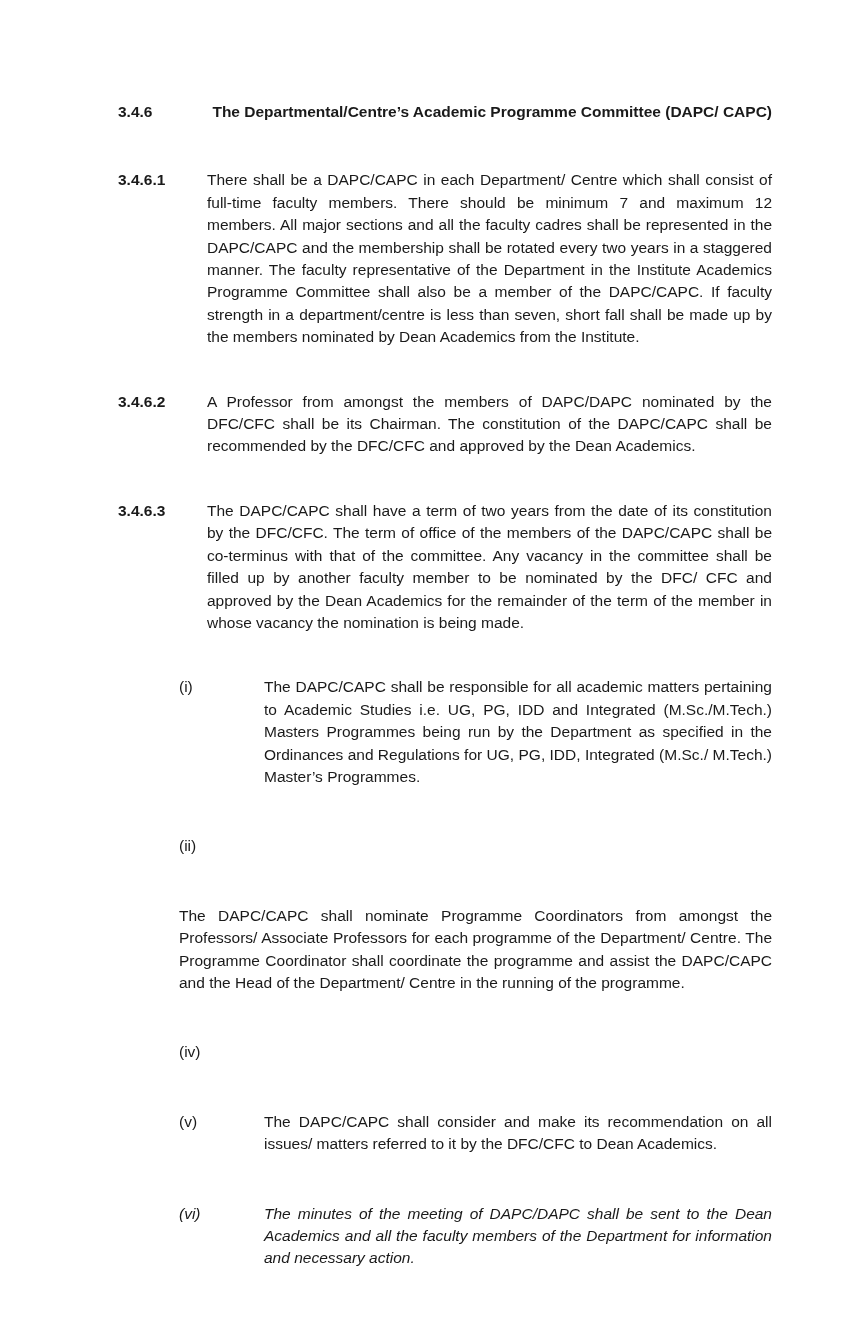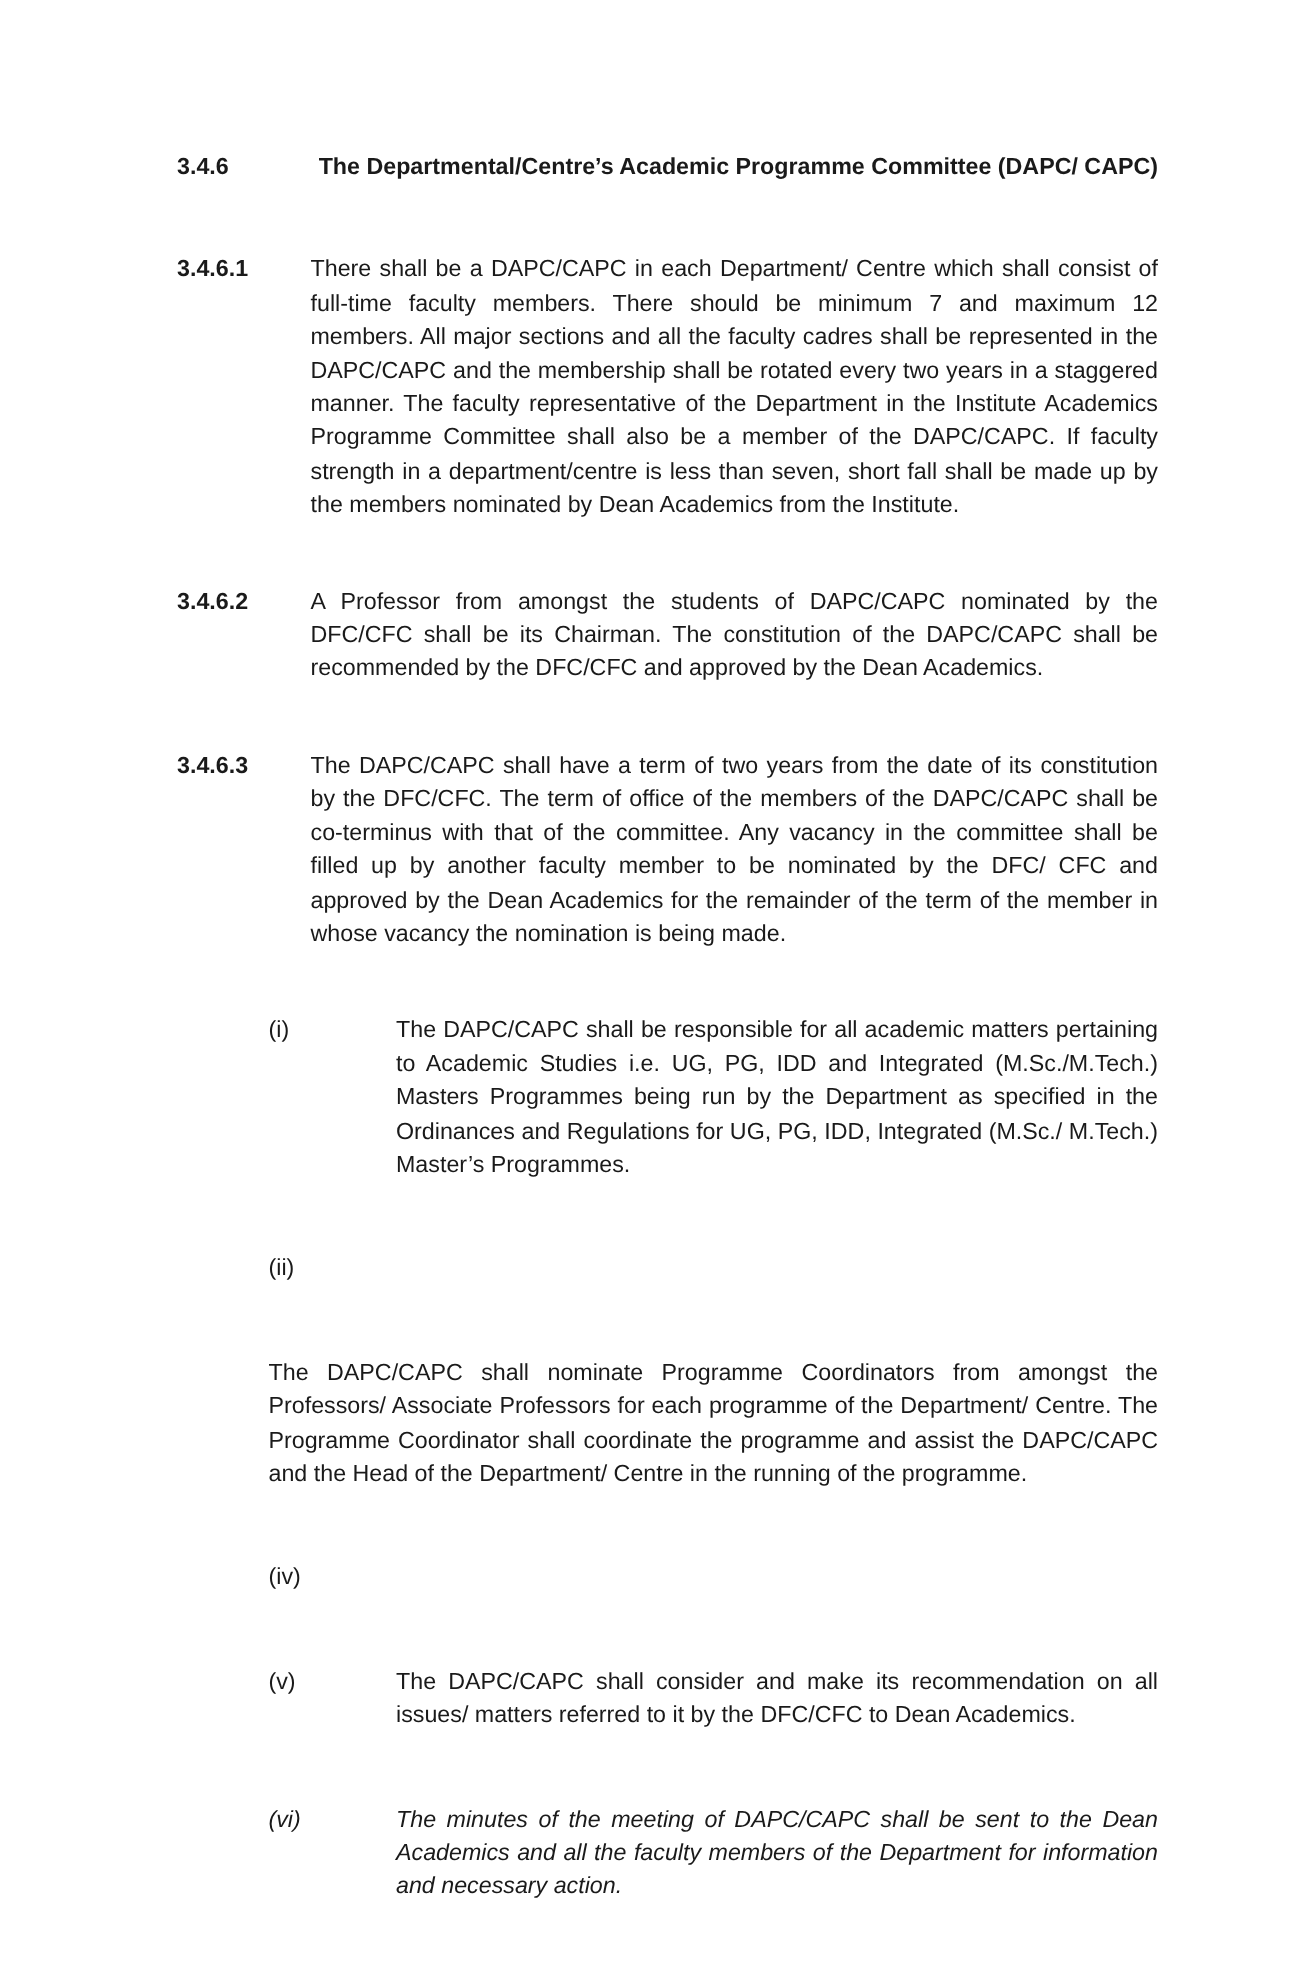--- a/index.html
+++ b/index.html
@@ -63,21 +63,21 @@
     <div class="txt bold">The Departmental/Centre’s Academic Programme Committee (DAPC/ CAPC)</div>
   </div>
 
   <div class="row para">
     <div class="num">3.4.6.1</div>
     <div class="txt">There shall be a DAPC/CAPC in each Department/ Centre which shall consist of full-time faculty members. There should be minimum 7 and maximum 12 members. All major sections and all the faculty cadres shall be represented in the DAPC/CAPC and the membership shall be rotated every two years in a staggered manner.  The faculty representative of the Department in the Institute Academics Programme Committee shall also be a member of the DAPC/CAPC. If faculty strength in a department/centre is less than seven, short fall shall be made up by the members nominated by Dean Academics from the Institute.</div>
   </div>
 
   <div class="row para">
     <div class="num">3.4.6.2</div>
-    <div class="txt">A Professor from amongst the students of DAPC/CAPC nominated by the DFC/CFC shall be its Chairman. The constitution of the DAPC/CAPC shall be recommended by the DFC/CFC and approved by the Dean Academics.</div>
+    <div class="txt">A Professor from amongst the members of DAPC/DAPC nominated by the DFC/CFC shall be its Chairman. The constitution of the DAPC/CAPC shall be recommended by the DFC/CFC and approved by the Dean Academics.</div>
   </div>
 
   <div class="row para">
     <div class="num">3.4.6.3</div>
     <div class="txt">The DAPC/CAPC shall have a term of two years from the date of its constitution by the DFC/CFC. The term of office of the members of the DAPC/CAPC shall be co-terminus with that of the committee. Any vacancy in the committee shall be filled up by another faculty member to be nominated by the DFC/ CFC and approved by the Dean Academics for the remainder of the term of the member in whose vacancy the nomination is being made.</div>
   </div>
 
 
   <div class="duty">
     <div class="marker">(i)</div>
@@ -96,16 +96,16 @@
     <div class="marker">(iv)</div>
   </div>
 
   <div class="duty">
     <div class="marker">(v)</div>
     <div class="dtxt">The DAPC/CAPC shall consider and make its recommendation on all issues/ matters referred to it by the DFC/CFC to Dean Academics.</div>
   </div>
 
   <div class="duty">
     <div class="marker">(vi)</div>
-    <div class="dtxt">The minutes of the meeting of DAPC/CAPC shall be sent to the Dean Academics and all the faculty members of the Department for information and necessary action.</div>
+    <div class="dtxt">The minutes of the meeting of DAPC/DAPC shall be sent to the Dean Academics and all the faculty members of the Department for information and necessary action.</div>
   </div>
 
 </div>
 
 </body></html>

